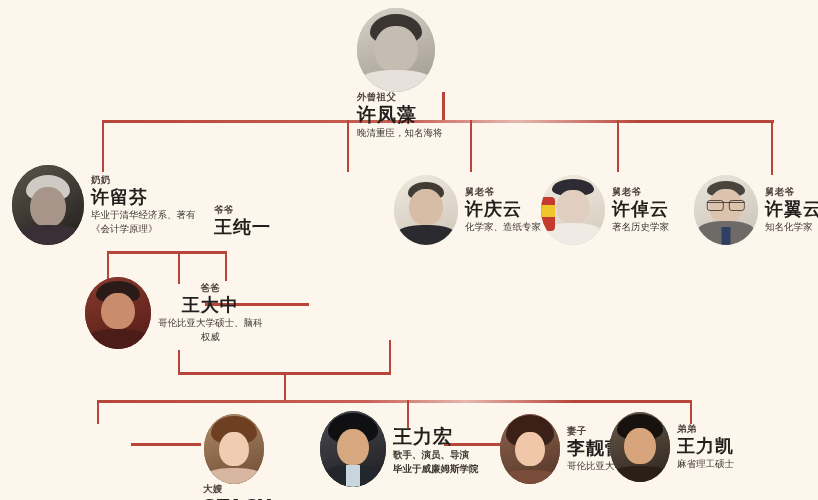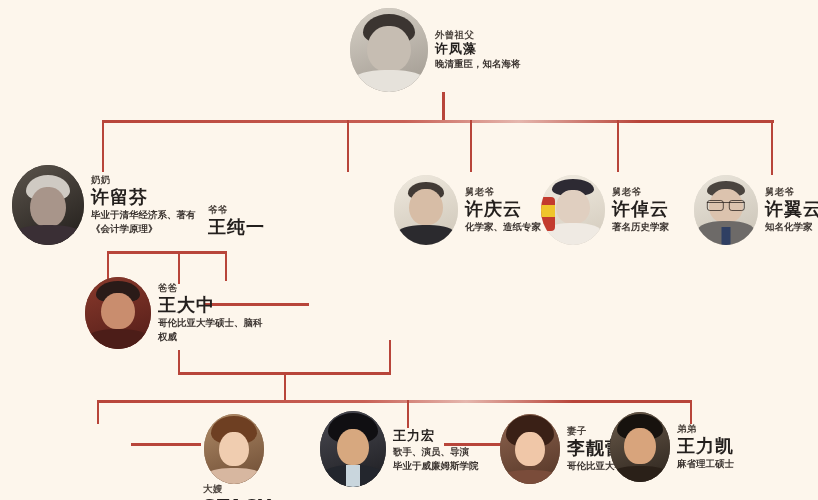--- a/index.html
+++ b/index.html
@@ -64,24 +64,24 @@
 
   .info { margin-left: 7px; line-height: 1.12; }
   .rel {
     font-size: 9.5px; color: #4a423c; letter-spacing: .3px;
     margin-bottom: 1px; font-weight: 700;
   }
   .nm {
     font-size: 18px; color: #231f1d; font-weight: 700;
     letter-spacing: 1px; line-height: 1.1; white-space: nowrap;
   }
-  .nm.big { font-size: 13px; }
+  .nm.big { font-size: 19px; }
   .desc {
     font-size: 9.5px; color: #3c3531; margin-top: 2px;
-    line-height: 1.25; font-weight: 700;
+    line-height: 1.25; font-weight: 400;
   }
   .desc.bold { font-weight: 700; }
   .nowrap { white-space: nowrap; }
 </style>
 </head>
 <body>
 
 <div id="tree">
 
   <div class="ln v" style="left:442px; top:92px; width:3px; height:30px;"></div>
@@ -107,21 +107,21 @@
   <div class="ln v" style="left:284px; top:372px; height:30px;"></div>
 
   <div class="ln h soft" style="left:97px; top:400px; width:595px; height:3px;"></div>
   <div class="ln v" style="left:97px; top:400px; height:24px;"></div>
   <div class="ln v" style="left:407px; top:400px; height:28px;"></div>
   <div class="ln v" style="left:690px; top:400px; height:24px;"></div>
 
   <div class="ln h thick" style="left:131px; top:443px; width:70px;"></div>
   <div class="ln h thick" style="left:444px; top:443px; width:62px;"></div>
 
-  <div class="person" style="left:350px; top:8px;">
+  <div class="person" style="left:350px; top:8px;flex-direction:column;">
     <div class="photo" style="width:78px; height:84px; background:#b9b2a9;">
       <div class="fill" style="background:linear-gradient(160deg,#d8d2c8,#9e978e);"></div>
       <div class="hair" style="top:6px; width:52px; height:30px; background:#3b3531;"></div>
       <div class="face" style="top:18px; width:44px; height:46px; background:#c6bdb2;"></div>
       <div class="body" style="width:70px; height:22px; background:#e6e2db;"></div>
     </div>
     <div class="info">
       <div class="rel">外曾祖父</div>
       <div class="nm big">许凤藻</div>
       <div class="desc nowrap">晚清重臣，知名海将</div>
@@ -137,21 +137,21 @@
     </div>
     <div class="info">
       <div class="rel">奶奶</div>
       <div class="nm">许留芬</div>
       <div class="desc nowrap">毕业于清华经济系、著有</div>
       <div class="desc nowrap">《会计学原理》</div>
     </div>
   </div>
 
   <div class="person noimg" style="left:205px; top:205px;">
-    <div class="info" style="margin-left:3px;">
+    <div class="info" style="margin-left:9px;">
       <div class="rel">爷爷</div>
       <div class="nm">王纯一</div>
     </div>
   </div>
 
 
   <div class="person" style="left:394px; top:175px;">
     <div class="photo" style="width:64px; height:70px; background:#ded8cd;">
       <div class="fill" style="background:linear-gradient(160deg,#efe9de,#cdc5b7);"></div>
       <div class="hair" style="top:7px; width:36px; height:18px; background:#413a35;"></div>
@@ -190,21 +190,21 @@
       <div class="body" style="width:58px; height:24px; background:#6d6a68;"></div>
       <div class="fill" style="left:50%; transform:translateX(-50%); top:52px; width:9px; height:20px; background:#2f3f63; right:auto; bottom:auto;"></div>
     </div>
     <div class="info">
       <div class="rel">舅老爷</div>
       <div class="nm">许翼云</div>
       <div class="desc nowrap">知名化学家</div>
     </div>
   </div>
 
-  <div class="person" style="left:85px; top:277px;">
+  <div class="person" style="left:85px; top:277px;text-align:center;">
     <div class="photo" style="width:66px; height:72px; background:#6e2a22;">
       <div class="fill" style="background:linear-gradient(160deg,#8a3a2c,#511c18);"></div>
       <div class="hair" style="top:4px; width:44px; height:22px; background:#2a1b18;"></div>
       <div class="face" style="top:16px; width:34px; height:36px; background:#c98d6e;"></div>
       <div class="body" style="width:60px; height:20px; background:#4c1d18;"></div>
     </div>
     <div class="info">
       <div class="rel">爸爸</div>
       <div class="nm">王大中</div>
       <div class="desc nowrap">哥伦比亚大学硕士、脑科</div>

